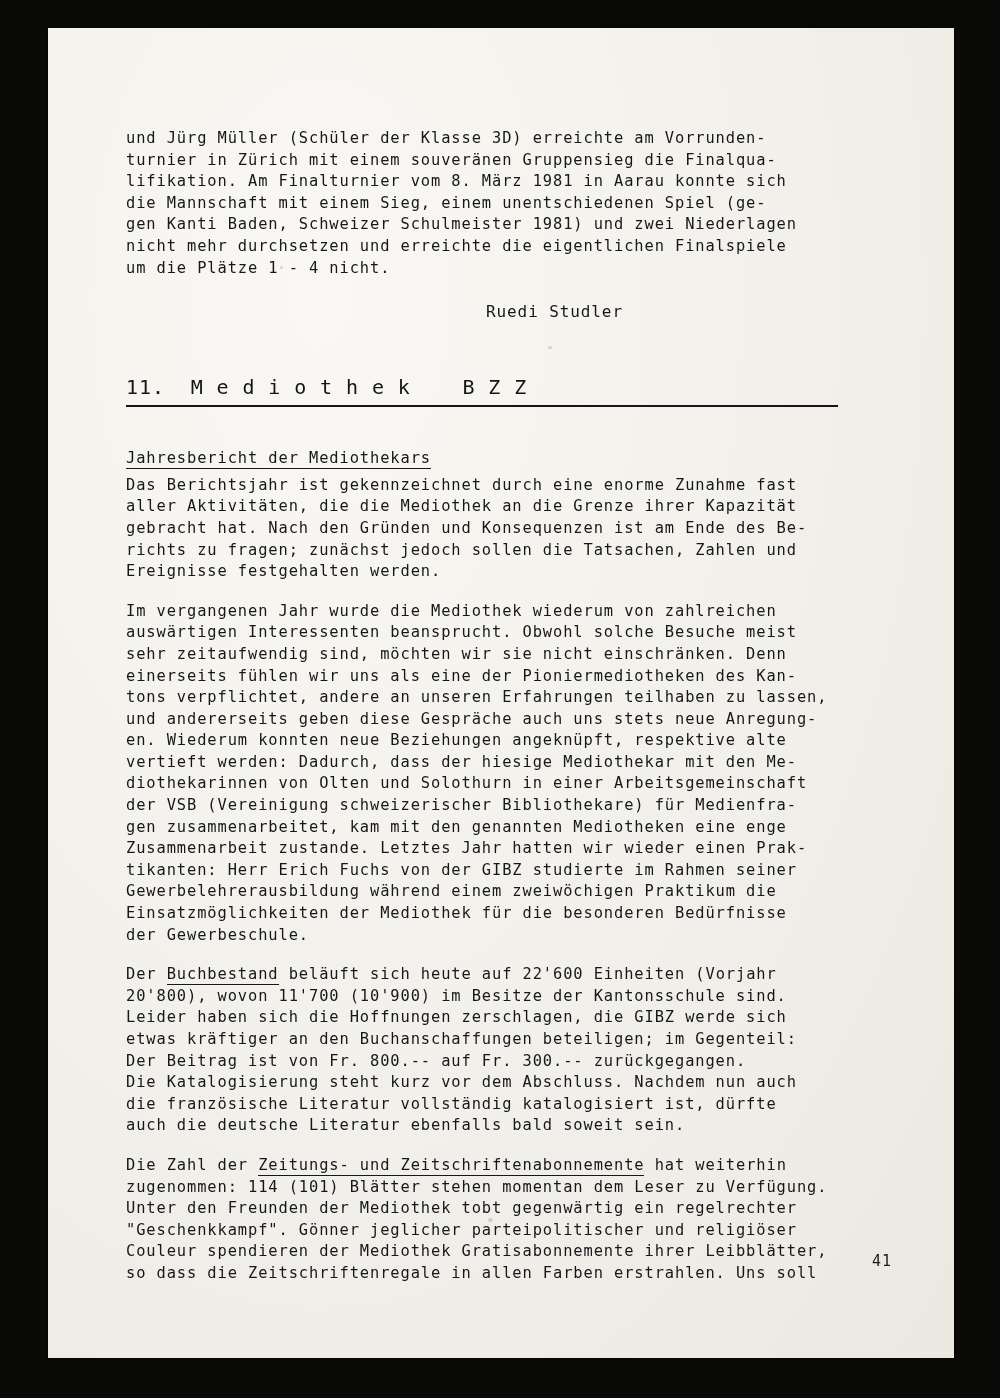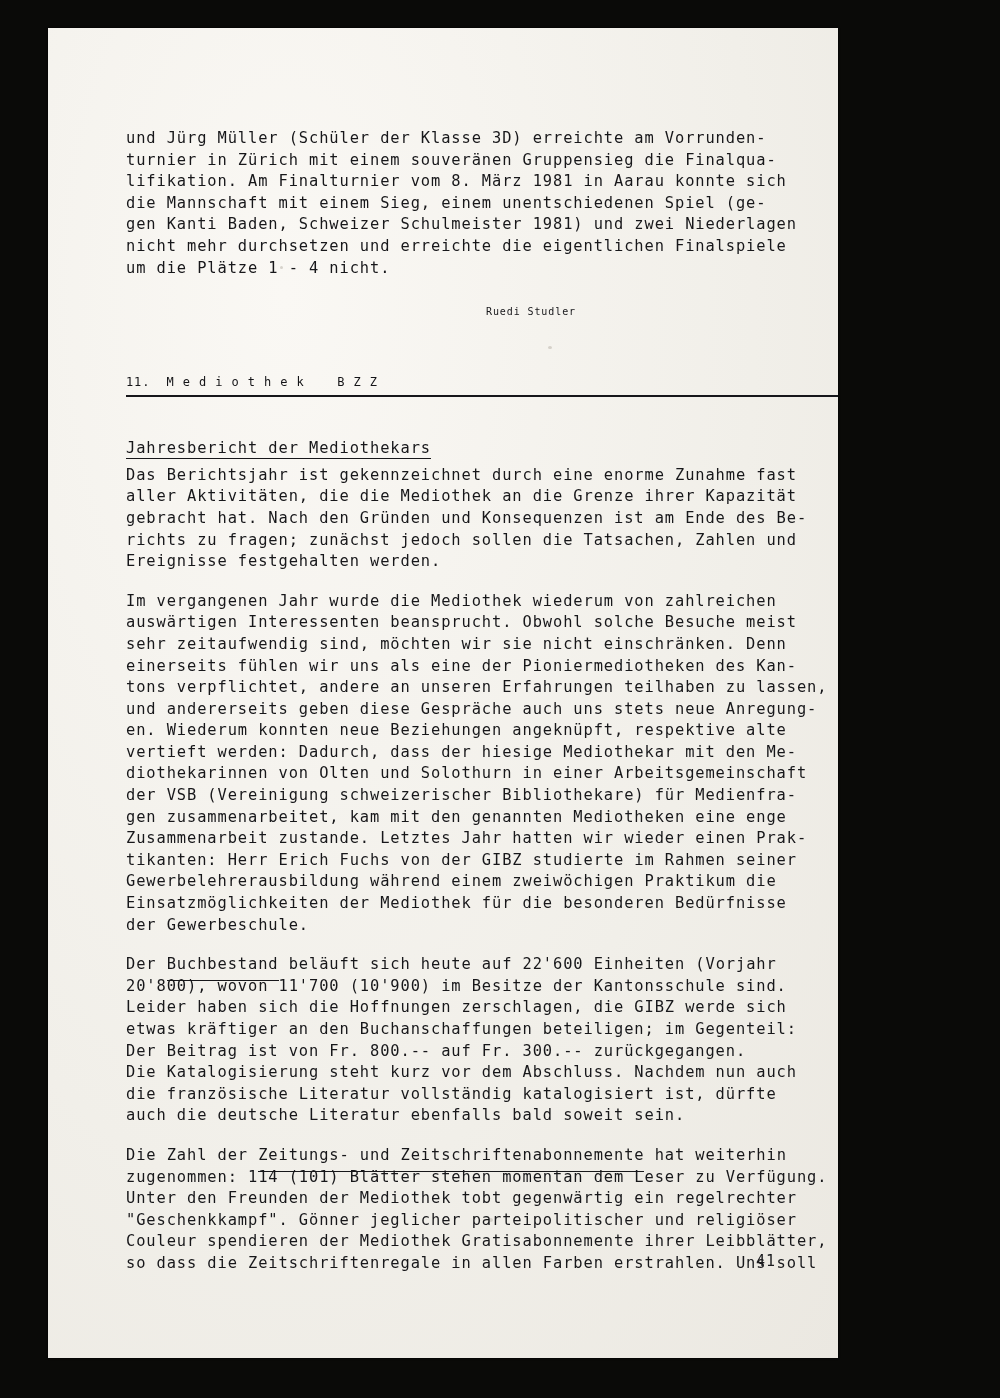--- a/index.html
+++ b/index.html
@@ -18,21 +18,21 @@
     left: 0;
     top: 0;
     width: 1000px;
     height: 1398px;
     background: #0a0a08;
   }
   .page {
     position: absolute;
     left: 48px;
     top: 28px;
-    width: 790px;
+    width: 906px;
     height: 1330px;
     background: #f3f1ec;
     box-shadow: 0 0 2px #000;
   }
   .page-inner {
     position: absolute;
     left: 0;
     top: 0;
     right: 0;
     bottom: 0;
@@ -54,28 +54,28 @@
     white-space: pre-wrap;
     font-family: "DejaVu Sans Mono", monospace;
   }
   p.para.tight {
     margin-bottom: 12px;
   }
   .signature {
     margin: 22px 0 0 0;
     text-align: left;
     padding-left: 360px;
-    font-size: 10px;
+    font-size: 16px;
     line-height: 21.6px;
     letter-spacing: 0.9px;
     color: #17171a;
   }
   .section-heading {
     margin: 52px 0 0 0;
-    font-size: 12px;
+    font-size: 20px;
     letter-spacing: 0.9px;
     color: #141417;
     white-space: pre;
   }
   .section-rule {
     margin-top: 6px;
     width: 712px;
     height: 2px;
     background: #16161a;
   }
@@ -83,21 +83,21 @@
     margin: 22px 0 6px 0;
     font-size: 15.4px;
     letter-spacing: 0.9px;
     color: #17171a;
     display: inline-block;
     border-bottom: 1.5px solid #17171a;
     padding-bottom: 1px;
   }
   .u {
     border-bottom: 1.5px solid #17171a;
-    padding-bottom: 7px;
+    padding-bottom: 1px;
   }
   .page-number {
     position: absolute;
     right: 62px;
     bottom: 88px;
     font-size: 15px;
     letter-spacing: 1px;
     color: #1a1a1d;
   }
   .speck {

